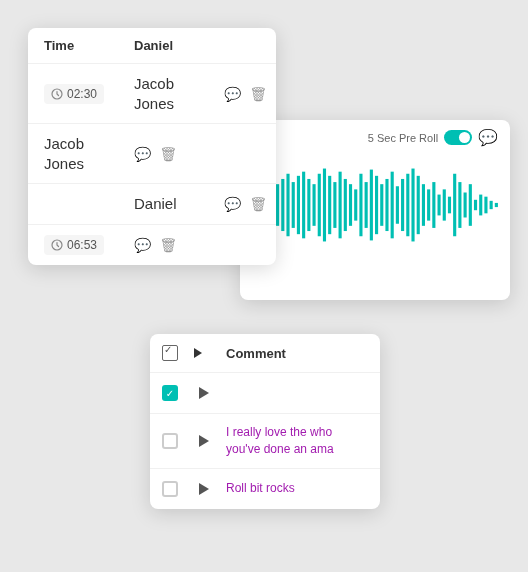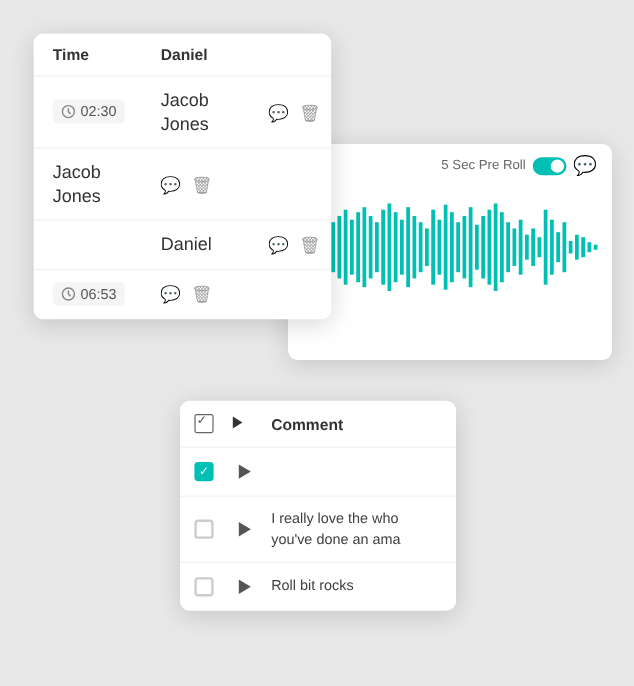--- a/index.html
+++ b/index.html
@@ -232,21 +232,21 @@
       width: 0;
       height: 0;
       border-top: 5px solid transparent;
       border-bottom: 5px solid transparent;
       border-left: 8px solid #333;
       display: inline-block;
     }
 
     .comment-text {
       font-size: 12px;
-      color: #404040;
+      color: #a21caf;
       line-height: 1.4;
     }
 
     .comment-text.strikethrough {
       text-decoration: line-through;
       color: #aaa;
     }
 
     .header-check {
       width: 16px;

